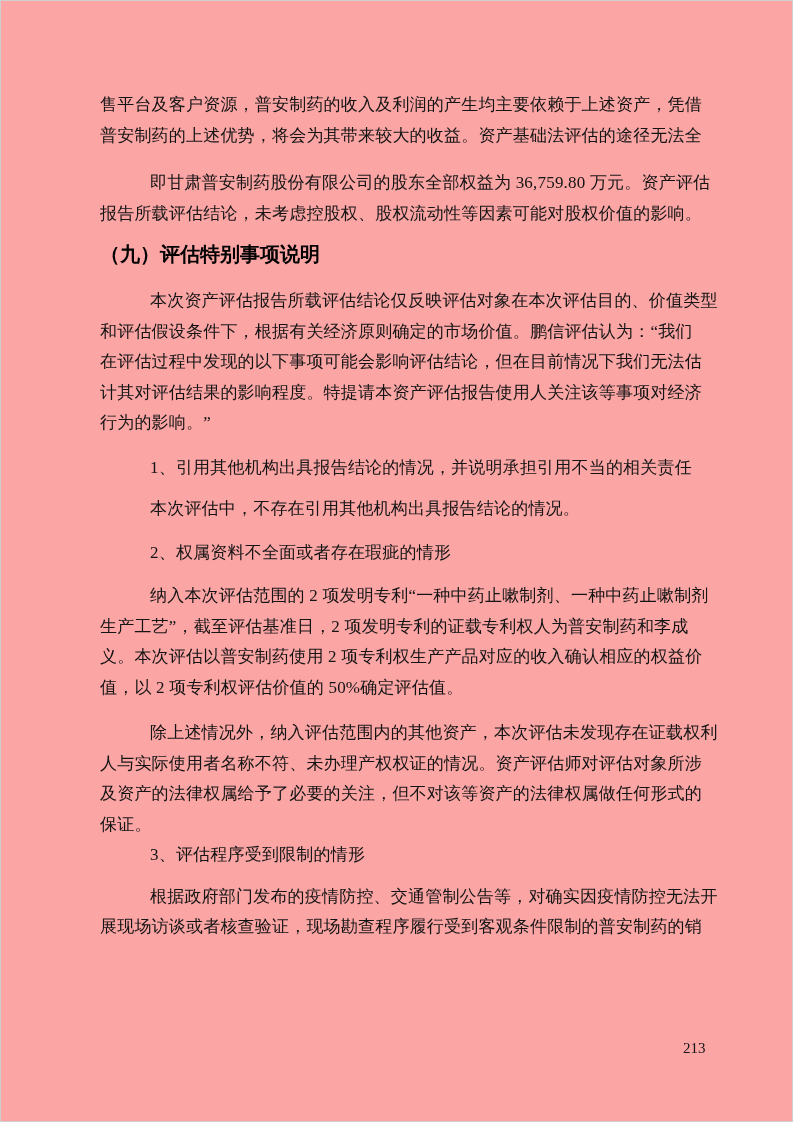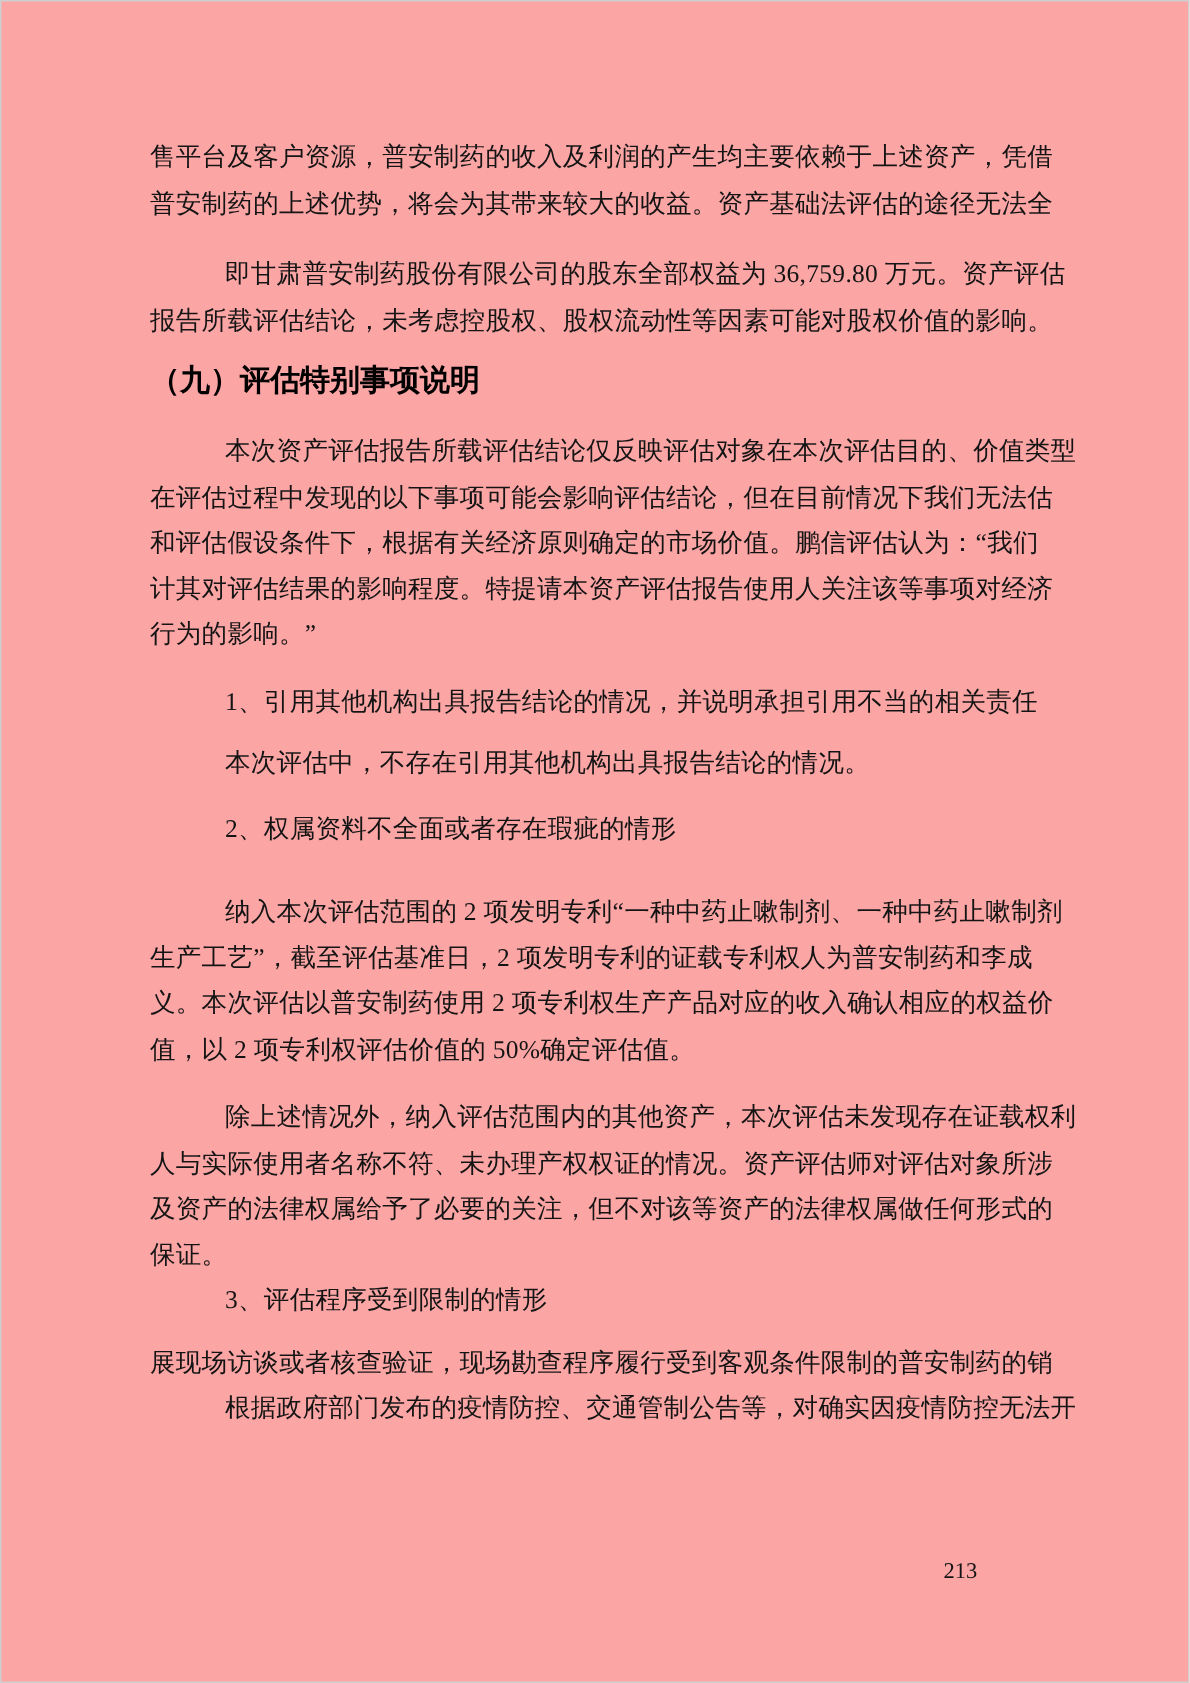--- a/index.html
+++ b/index.html
@@ -30,21 +30,21 @@
     font-family:"Liberation Sans","DejaVu Sans",sans-serif;
     font-weight:bold;
     font-size:20px;
     line-height:30px;
     height:30px;
     white-space:nowrap;
     color:#000;
   }
   .footer-num{
     position:absolute;
-    left:628px;top:1038px;
+    left:682px;top:1038px;
     font-size:15px;
     line-height:18px;
     color:#141414;
   }
 </style>
 </head>
 <body>
 
 <div class="page">
   <div class="content">
@@ -56,49 +56,49 @@
 
     <div class="para" style="margin-top:17px">
       <div class="line ind">即甘肃普安制药股份有限公司的股东全部权益为 36,759.80 万元。资产评估</div>
       <div class="line">报告所载评估结论，未考虑控股权、股权流动性等因素可能对股权价值的影响。</div>
     </div>
 
     <div class="heading" style="margin-top:10px">（九）评估特别事项说明</div>
 
     <div class="para" style="margin-top:17px">
       <div class="line ind">本次资产评估报告所载评估结论仅反映评估对象在本次评估目的、价值类型</div>
+      <div class="line">和评估假设条件下，根据有关经济原则确定的市场价值。鹏信评估认为：“我们</div>
       <div class="line">在评估过程中发现的以下事项可能会影响评估结论，但在目前情况下我们无法估</div>
-      <div class="line">和评估假设条件下，根据有关经济原则确定的市场价值。鹏信评估认为：“我们</div>
       <div class="line">计其对评估结果的影响程度。特提请本资产评估报告使用人关注该等事项对经济</div>
       <div class="line">行为的影响。”</div>
     </div>
 
     <div class="line ind" style="margin-top:14px">1、引用其他机构出具报告结论的情况，并说明承担引用不当的相关责任</div>
 
     <div class="line ind" style="margin-top:11px">本次评估中，不存在引用其他机构出具报告结论的情况。</div>
 
     <div class="line ind" style="margin-top:13px">2、权属资料不全面或者存在瑕疵的情形</div>
 
-    <div class="para" style="margin-top:25px">
+    <div class="para" style="margin-top:13px">
       <div class="line ind">纳入本次评估范围的 2 项发明专利“一种中药止嗽制剂、一种中药止嗽制剂</div>
       <div class="line">生产工艺”，截至评估基准日，2 项发明专利的证载专利权人为普安制药和李成</div>
       <div class="line">义。本次评估以普安制药使用 2 项专利权生产产品对应的收入确认相应的权益价</div>
       <div class="line">值，以 2 项专利权评估价值的 50%确定评估值。</div>
     </div>
 
     <div class="para" style="margin-top:15px">
       <div class="line ind">除上述情况外，纳入评估范围内的其他资产，本次评估未发现存在证载权利</div>
       <div class="line">人与实际使用者名称不符、未办理产权权证的情况。资产评估师对评估对象所涉</div>
       <div class="line">及资产的法律权属给予了必要的关注，但不对该等资产的法律权属做任何形式的</div>
       <div class="line">保证。</div>
     </div>
 
     <div class="line ind" style="margin-top:0">3、评估程序受到限制的情形</div>
 
     <div class="para" style="margin-top:11px">
+      <div class="line ind">根据政府部门发布的疫情防控、交通管制公告等，对确实因疫情防控无法开</div>
       <div class="line">展现场访谈或者核查验证，现场勘查程序履行受到客观条件限制的普安制药的销</div>
-      <div class="line ind">根据政府部门发布的疫情防控、交通管制公告等，对确实因疫情防控无法开</div>
     </div>
 
   </div>
 
   <div class="footer-num">213</div>
 </div>
 
 </body></html>

